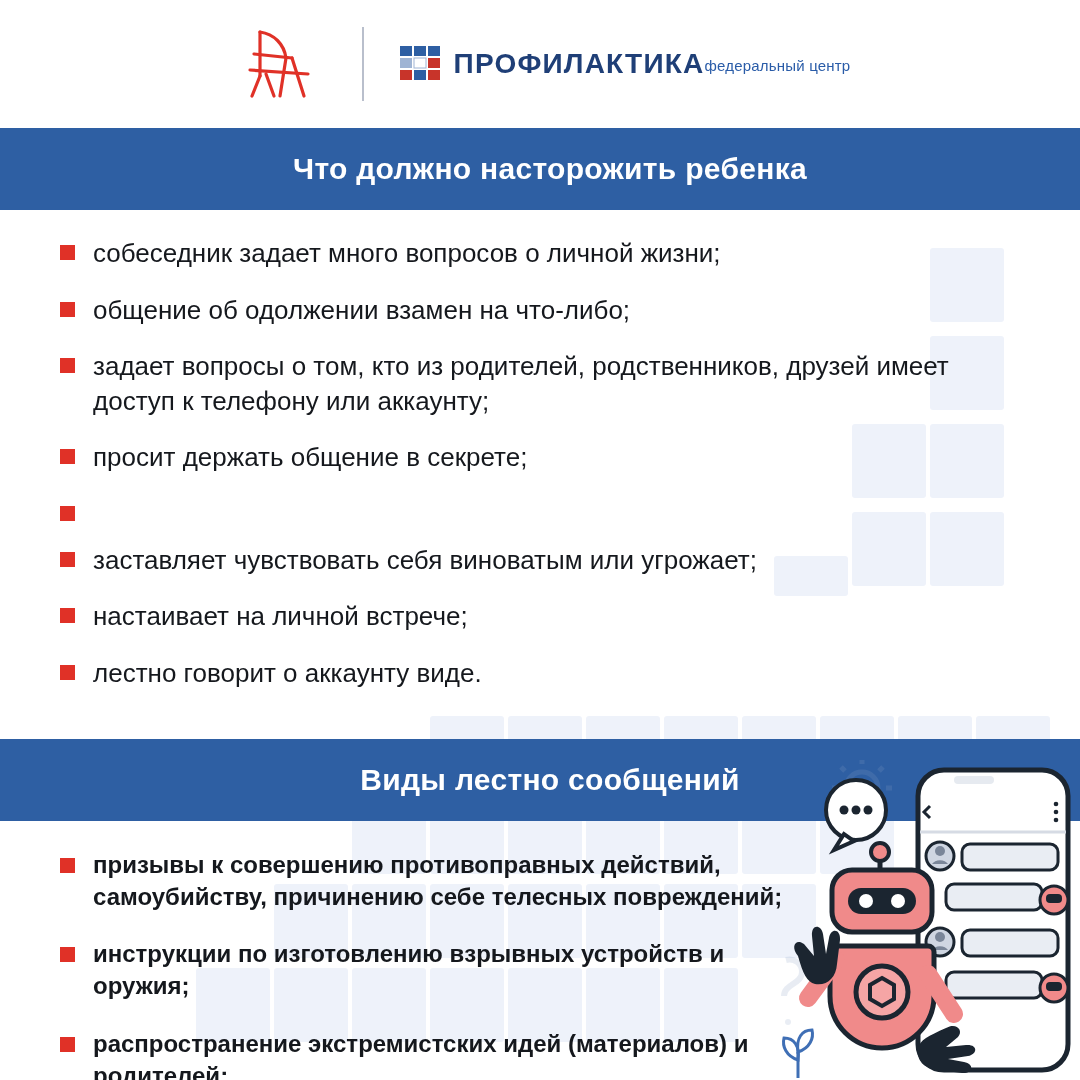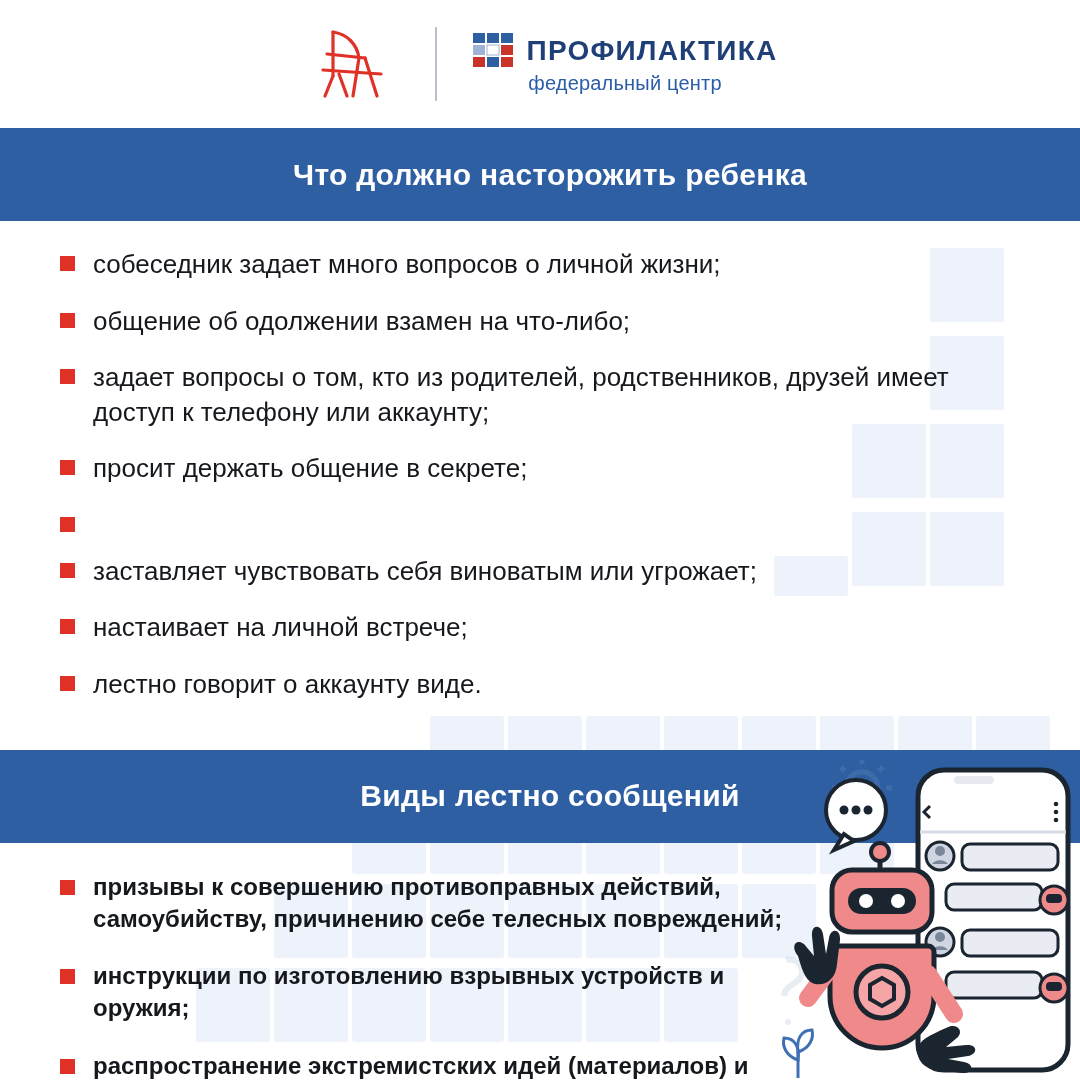--- a/index.html
+++ b/index.html
@@ -37,42 +37,42 @@
     display: flex;
     align-items: center;
     justify-content: center;
     gap: 36px;
   }
   .logo-mark { width: 96px; height: 80px; }
   .divider-v {
     width: 2px; height: 74px;
     background: #b9bfcc;
   }
-  .brand { display: flex; flex-direction: column; align-items: center; }
+  .brand { display: flex; flex-direction: row; align-items: center; }
   .brand-top { display: flex; align-items: center; gap: 10px; }
   .brand-grid { width: 44px; height: 36px; display: block; }
   .brand-name {
     font-size: 28px;
     font-weight: bold;
     letter-spacing: 1.2px;
     color: #1f3f77;
   }
   .brand-sub {
     margin-top: 3px;
-    font-size: 20px;
+    font-size: 15px;
     color: #2a5ca8;
     letter-spacing: .2px;
   }
 
   
   .banner {
     position: relative;
     z-index: 2;
     background: #2e5fa3;
-    height: 93px;
+    height: 82px;
     display: flex;
     align-items: center;
     justify-content: center;
     padding-left: 20px;
   }
   .banner-title {
     color: #ffffff;
     font-size: 30px;
     font-weight: bold;
     letter-spacing: .3px;

